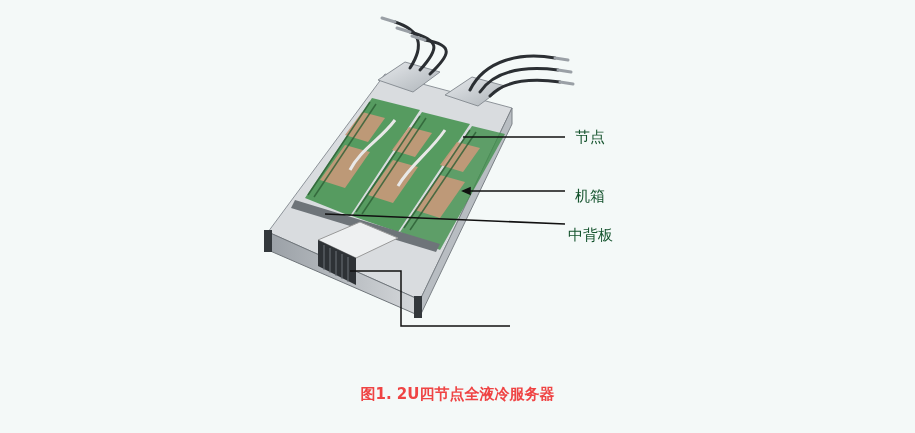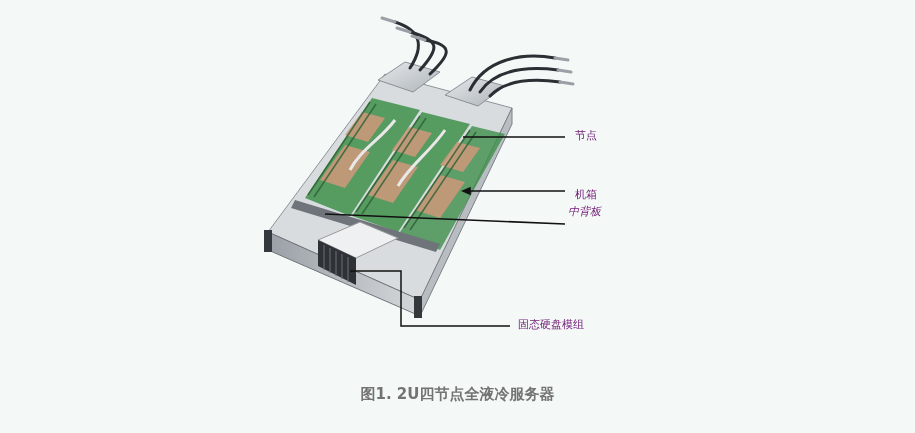--- a/index.html
+++ b/index.html
@@ -4,25 +4,25 @@
 <style>
   html, body { margin: 0; padding: 0; }
   body {
     width: 915px; height: 433px; background: #f4f9f8;
     position: relative; overflow: hidden;
     font-family: "DejaVu Sans", "Liberation Sans", sans-serif;
     color: #222;
   }
   .figure { position: absolute; left: 0; top: 0; width: 915px; height: 433px; }
   .label {
-    position: absolute; font-size: 11px; color: #701a75; white-space: nowrap;
+    position: absolute; font-size: 15px; color: #14532d; white-space: nowrap;
   }
   .caption {
     position: absolute; left: 0; width: 915px; top: 385px; text-align: center;
-    font-size: 15px; font-weight: bold; color: #737373;
+    font-size: 15px; font-weight: bold; color: #ef4444;
   }
   svg { position: absolute; left: 0; top: 0; }
 </style>
 </head>
 <body>
 
 <div class="figure">
   <svg width="915" height="433" viewBox="0 0 915 433">
     <defs>
       <linearGradient id="metal" x1="0" y1="0" x2="1" y2="1">
@@ -116,17 +116,16 @@
       <line x1="463" y1="137" x2="565" y2="137"></line>
       <line x1="467" y1="191" x2="565" y2="191"></line>
       <polygon points="463,191 470,188 470,194" fill="#111"></polygon>
       <line x1="325" y1="214" x2="565" y2="224"></line>
       <polyline points="350,271 401,271 401,326 510,326"></polyline>
     </g>
   </svg>
 
   <span class="label" style="left:575px; top:128px;">节点</span>
   <span class="label" style="left:575px; top:187px;">机箱</span>
-  <span class="label" style="left:568px; top:204px;font-style:italic;">中背板</span>
-  <span class="label" style="left:518px; top:317px;">固态硬盘模组</span>
+  <span class="label" style="left:568px; top:226px;">中背板</span>
 
   <div class="caption">图1. 2U四节点全液冷服务器</div>
 </div>
 
 </body></html>

